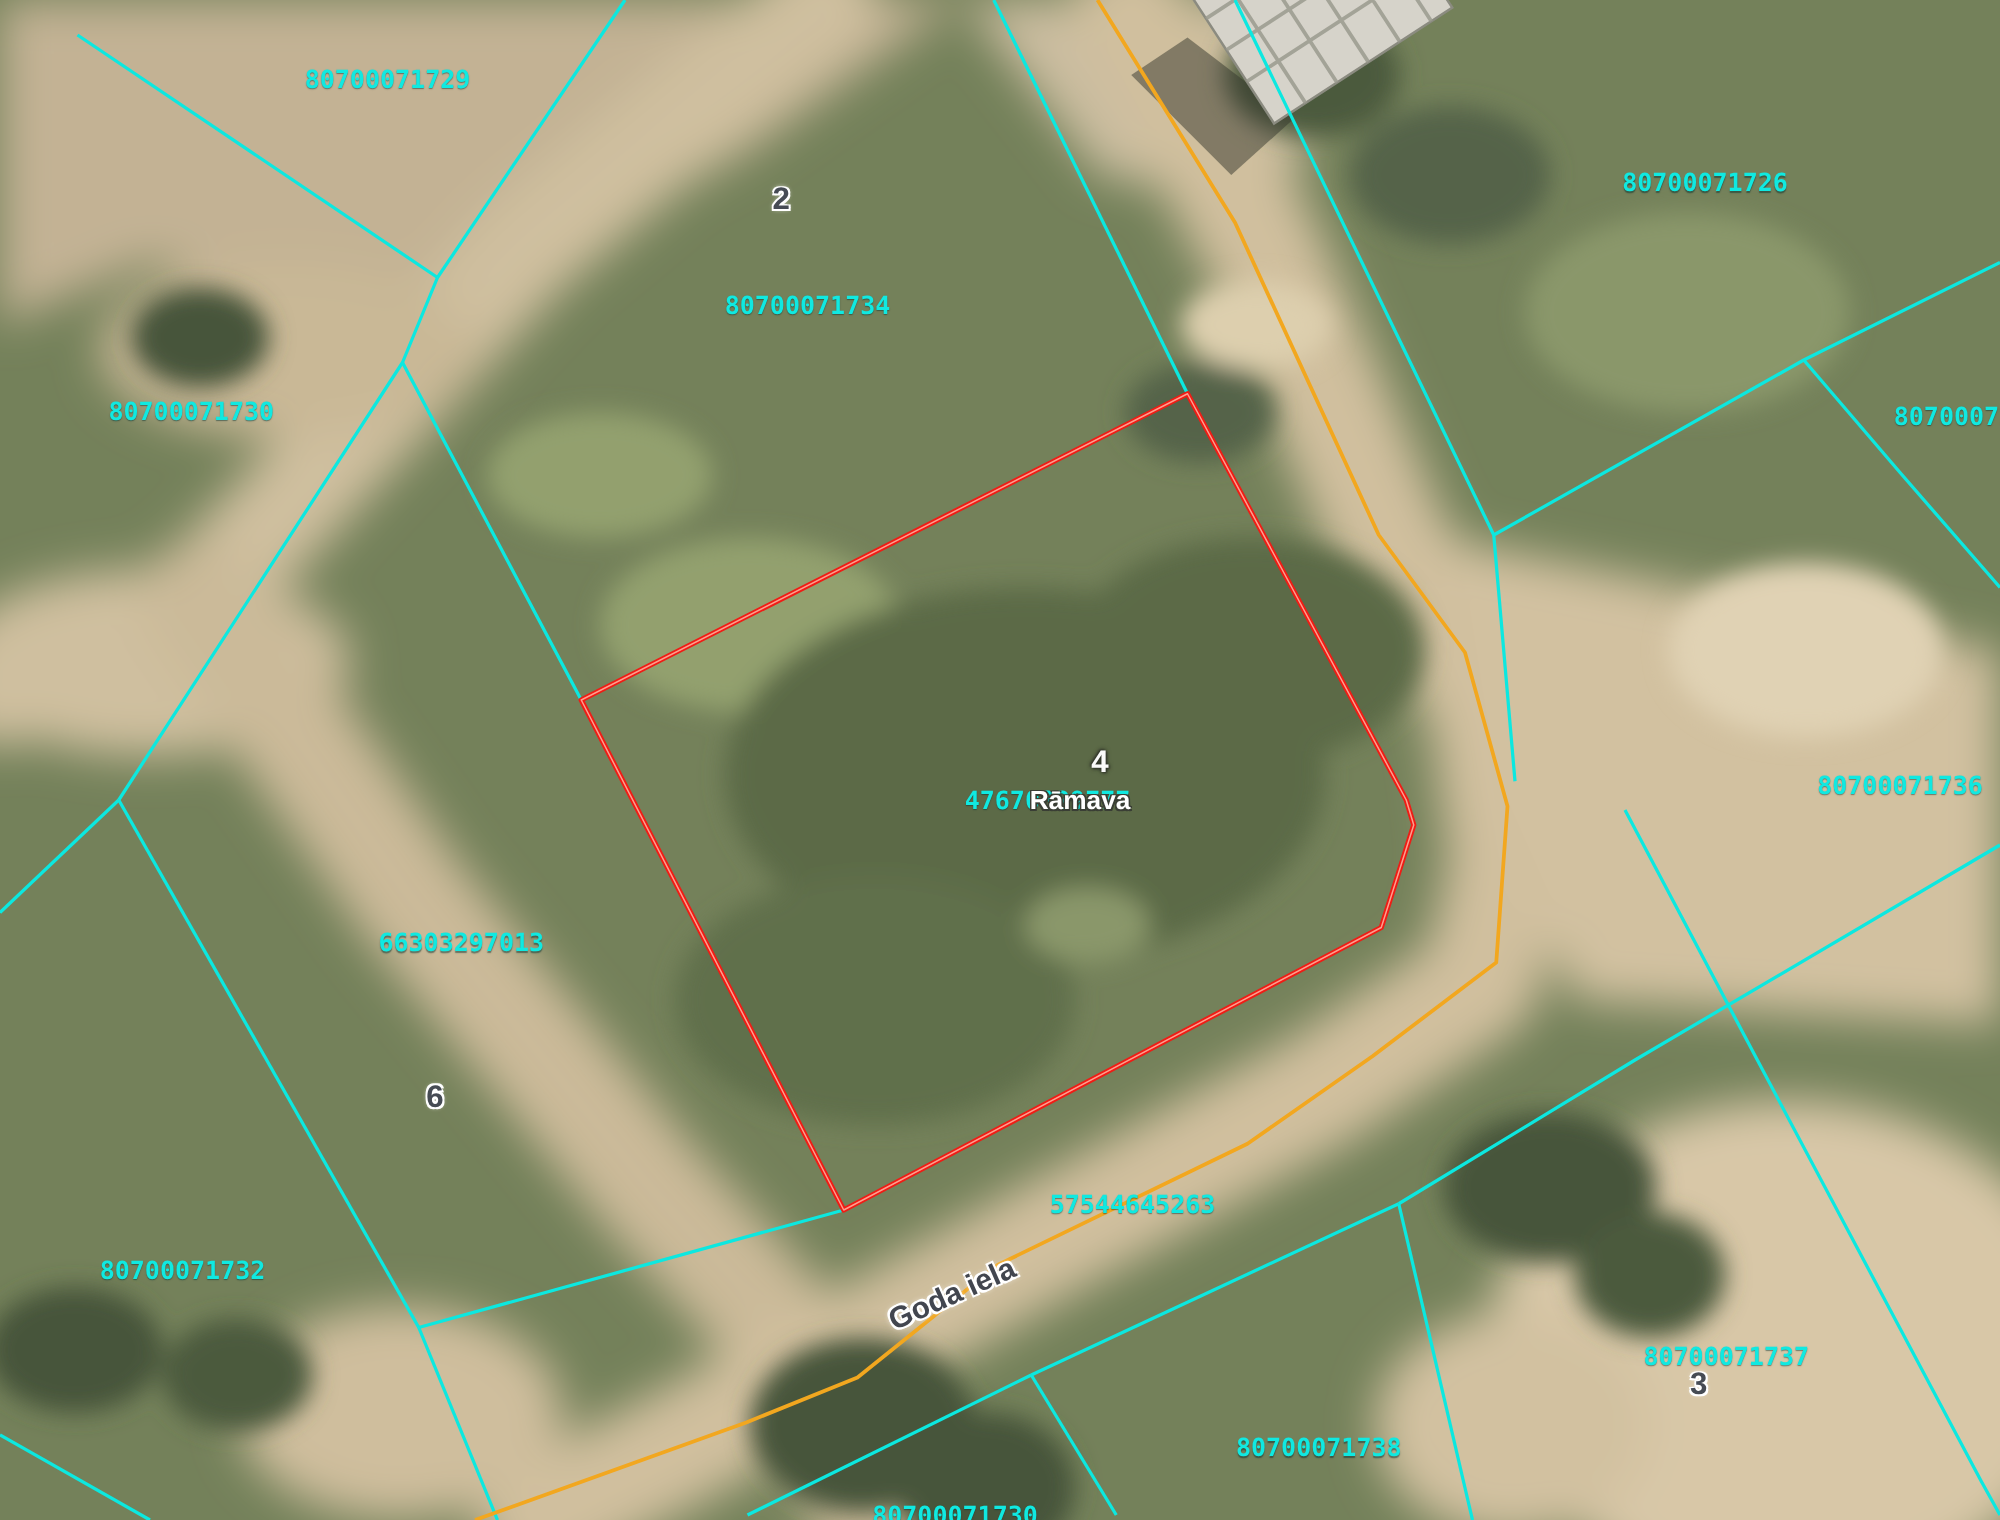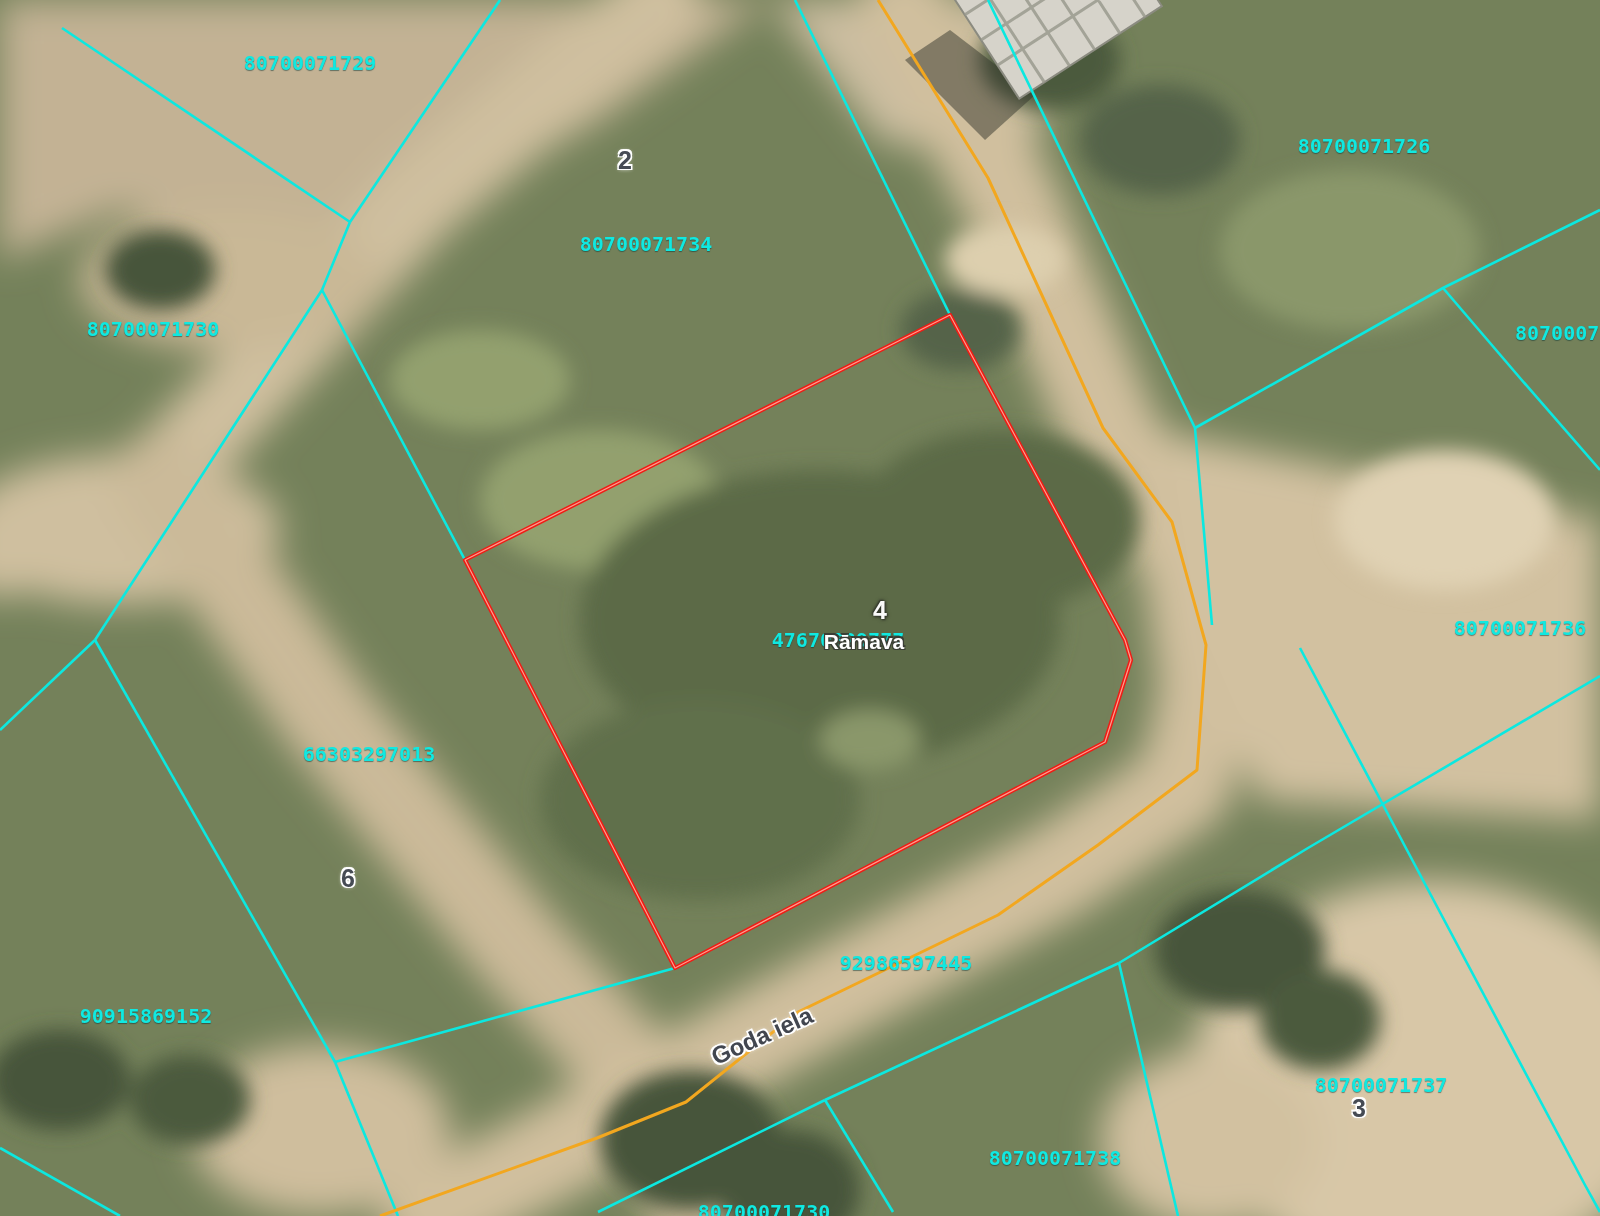--- a/index.html
+++ b/index.html
@@ -136,22 +136,22 @@
   <div class="labels-layer">
     <div id="generated-labels">
         <div class="lbl lbl-cad" style="left: 294px; top: 63px;">80700071729</div>
         <div class="lbl lbl-cad" style="left: 630px; top: 244px; text-align: center;">80700071734</div>
         <div class="lbl lbl-cad" style="left: 137px; top: 329px;">80700071730</div>
         <div class="lbl lbl-cad" style="left: 1348px; top: 146px;">80700071726</div>
         <div class="lbl lbl-cad anchor-left" style="left: 1499px; top: 333px;">807000713</div>
         <div class="lbl lbl-cad" style="left: 1474px; top: 628px; margin-left: 30px;">80700071736</div>
         <div class="lbl lbl-cad" style="left: 822px; top: 640px;">47670829777</div>
         <div class="lbl lbl-cad" style="left: 353px; top: 754px;">66303297013</div>
-        <div class="lbl lbl-cad" style="left: 130px; top: 1016px;">90915869152</div>
-        <div class="lbl lbl-cad" style="left: 890px; top: 963px;">92986597445</div>
+        <div class="lbl lbl-cad" style="left: 130px; top: 1016px;">80700071732</div>
+        <div class="lbl lbl-cad" style="left: 890px; top: 963px;">57544645263</div>
         <div class="lbl lbl-cad" style="left: 1365px; top: 1085px; text-align: right;">80700071737</div>
         <div class="lbl lbl-cad" style="left: 1039px; top: 1158px; text-align: right;">80700071738</div>
         <div class="lbl lbl-cad" style="left: 748px; top: 1212px;">80700071730</div>
         <div class="lbl lbl-house" style="left: 609px; top: 160px;">2</div>
         <div class="lbl lbl-house white" style="left: 864px; top: 610px;">4</div>
         <div class="lbl lbl-house" style="left: 332px; top: 878px;">6</div>
         <div class="lbl lbl-house" style="left: 1343px; top: 1108px;">3</div>
       </div>
     <div class="lbl lbl-place">Rāmava</div>
     <div class="lbl lbl-street">Goda iela</div>

